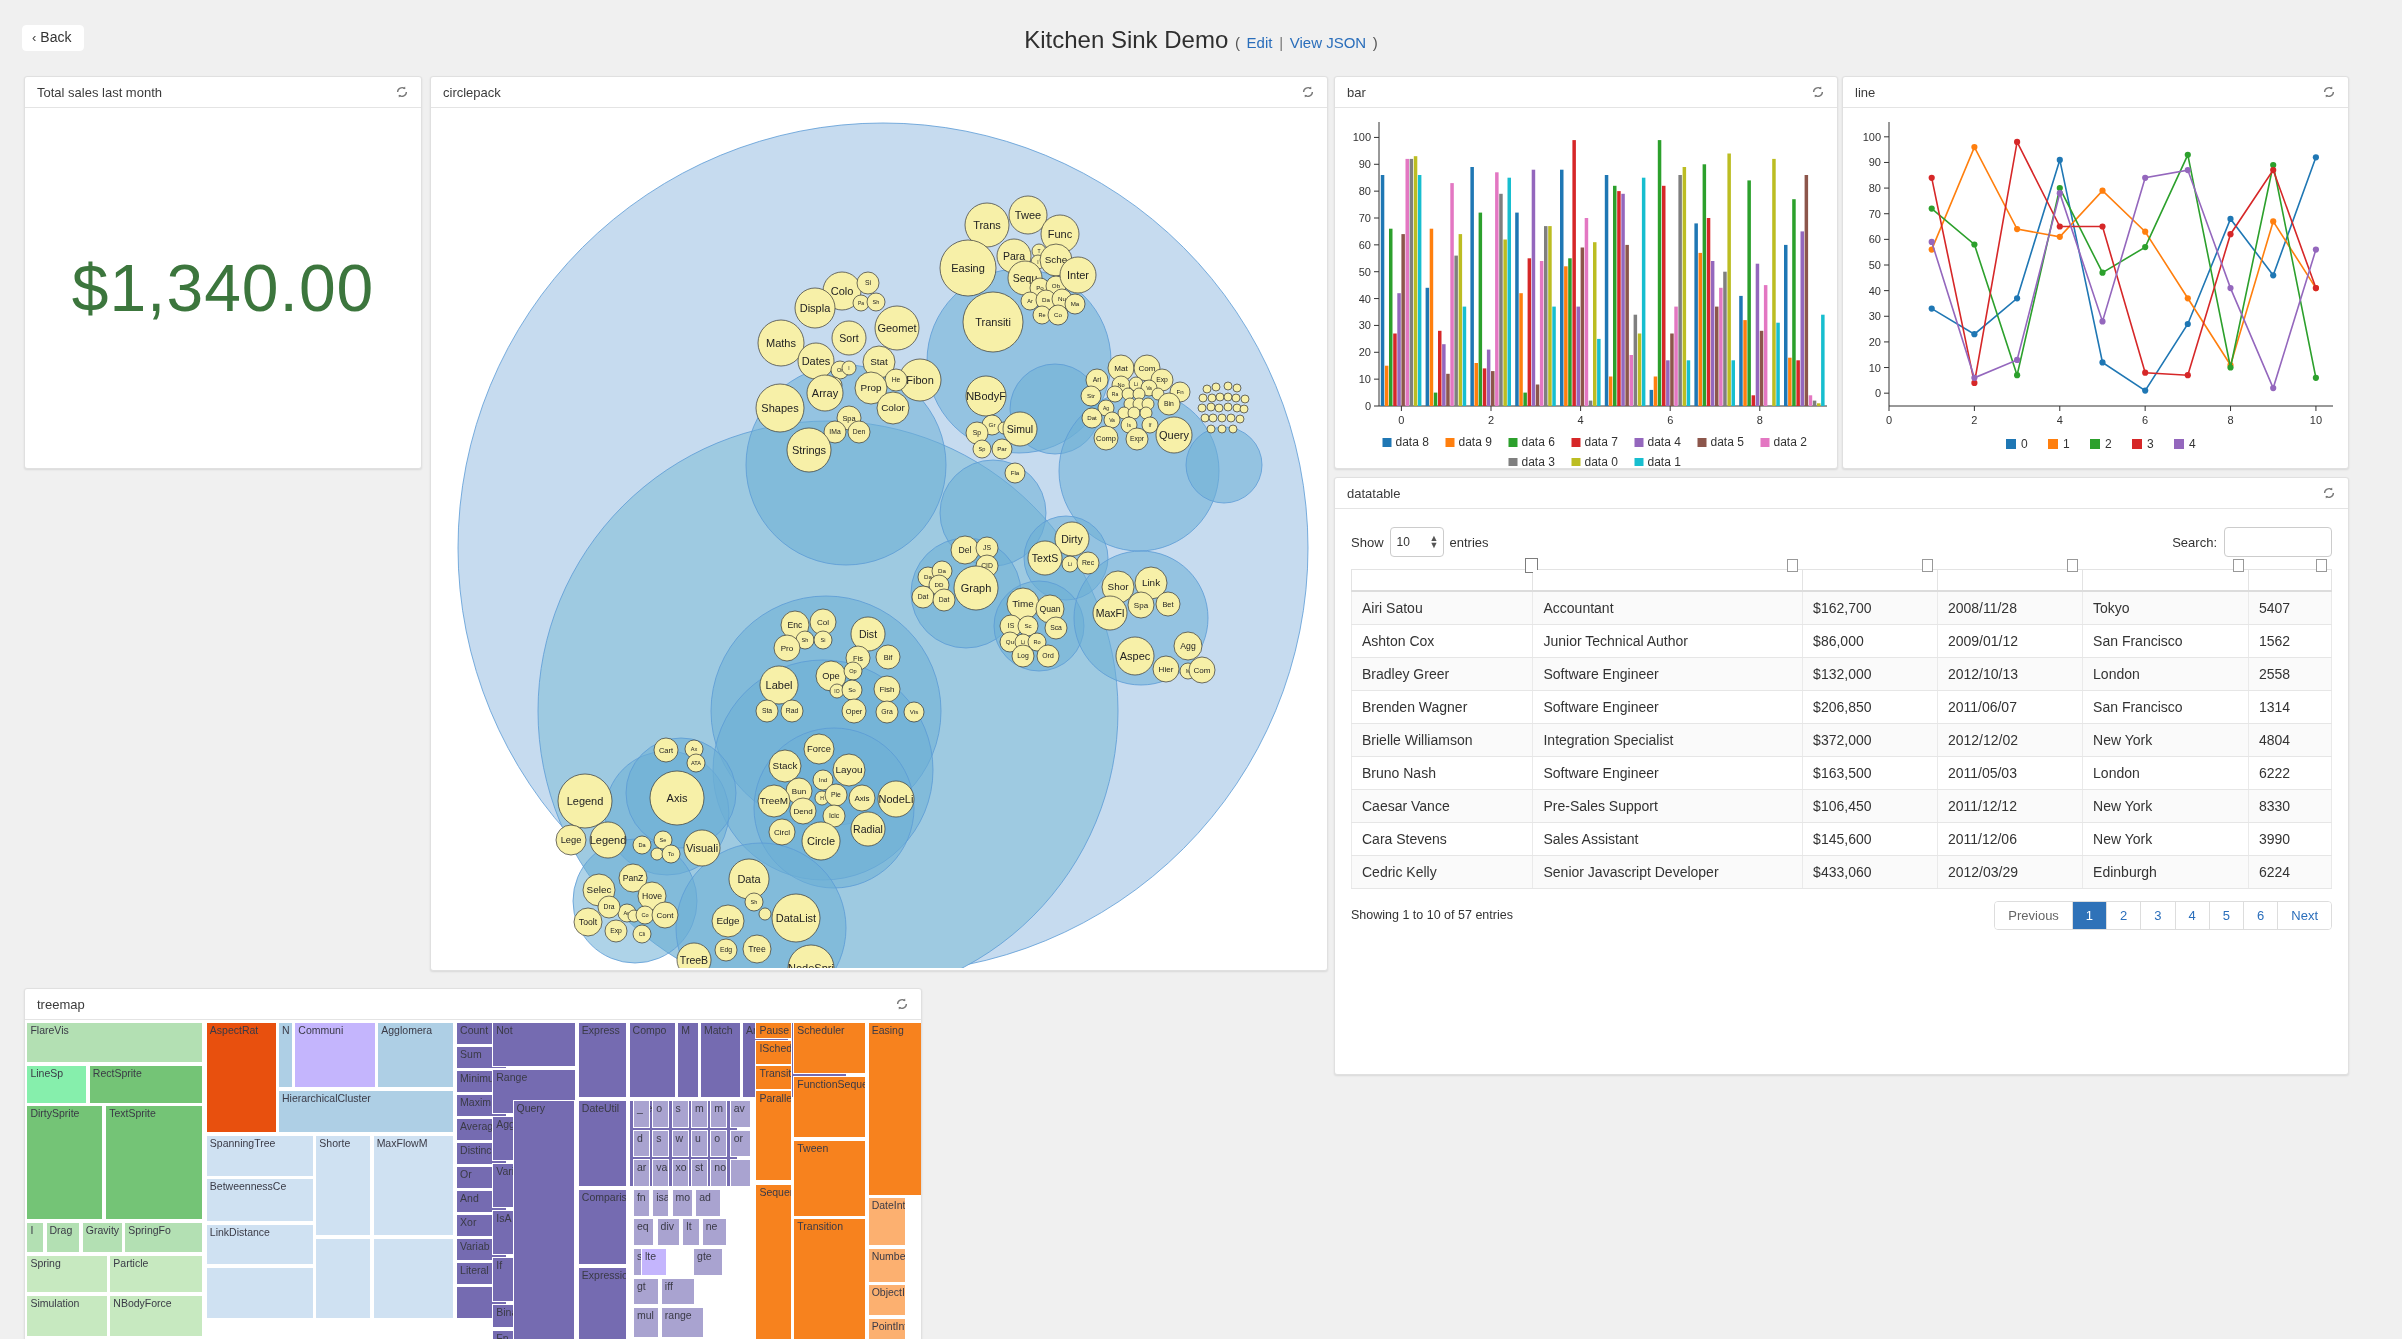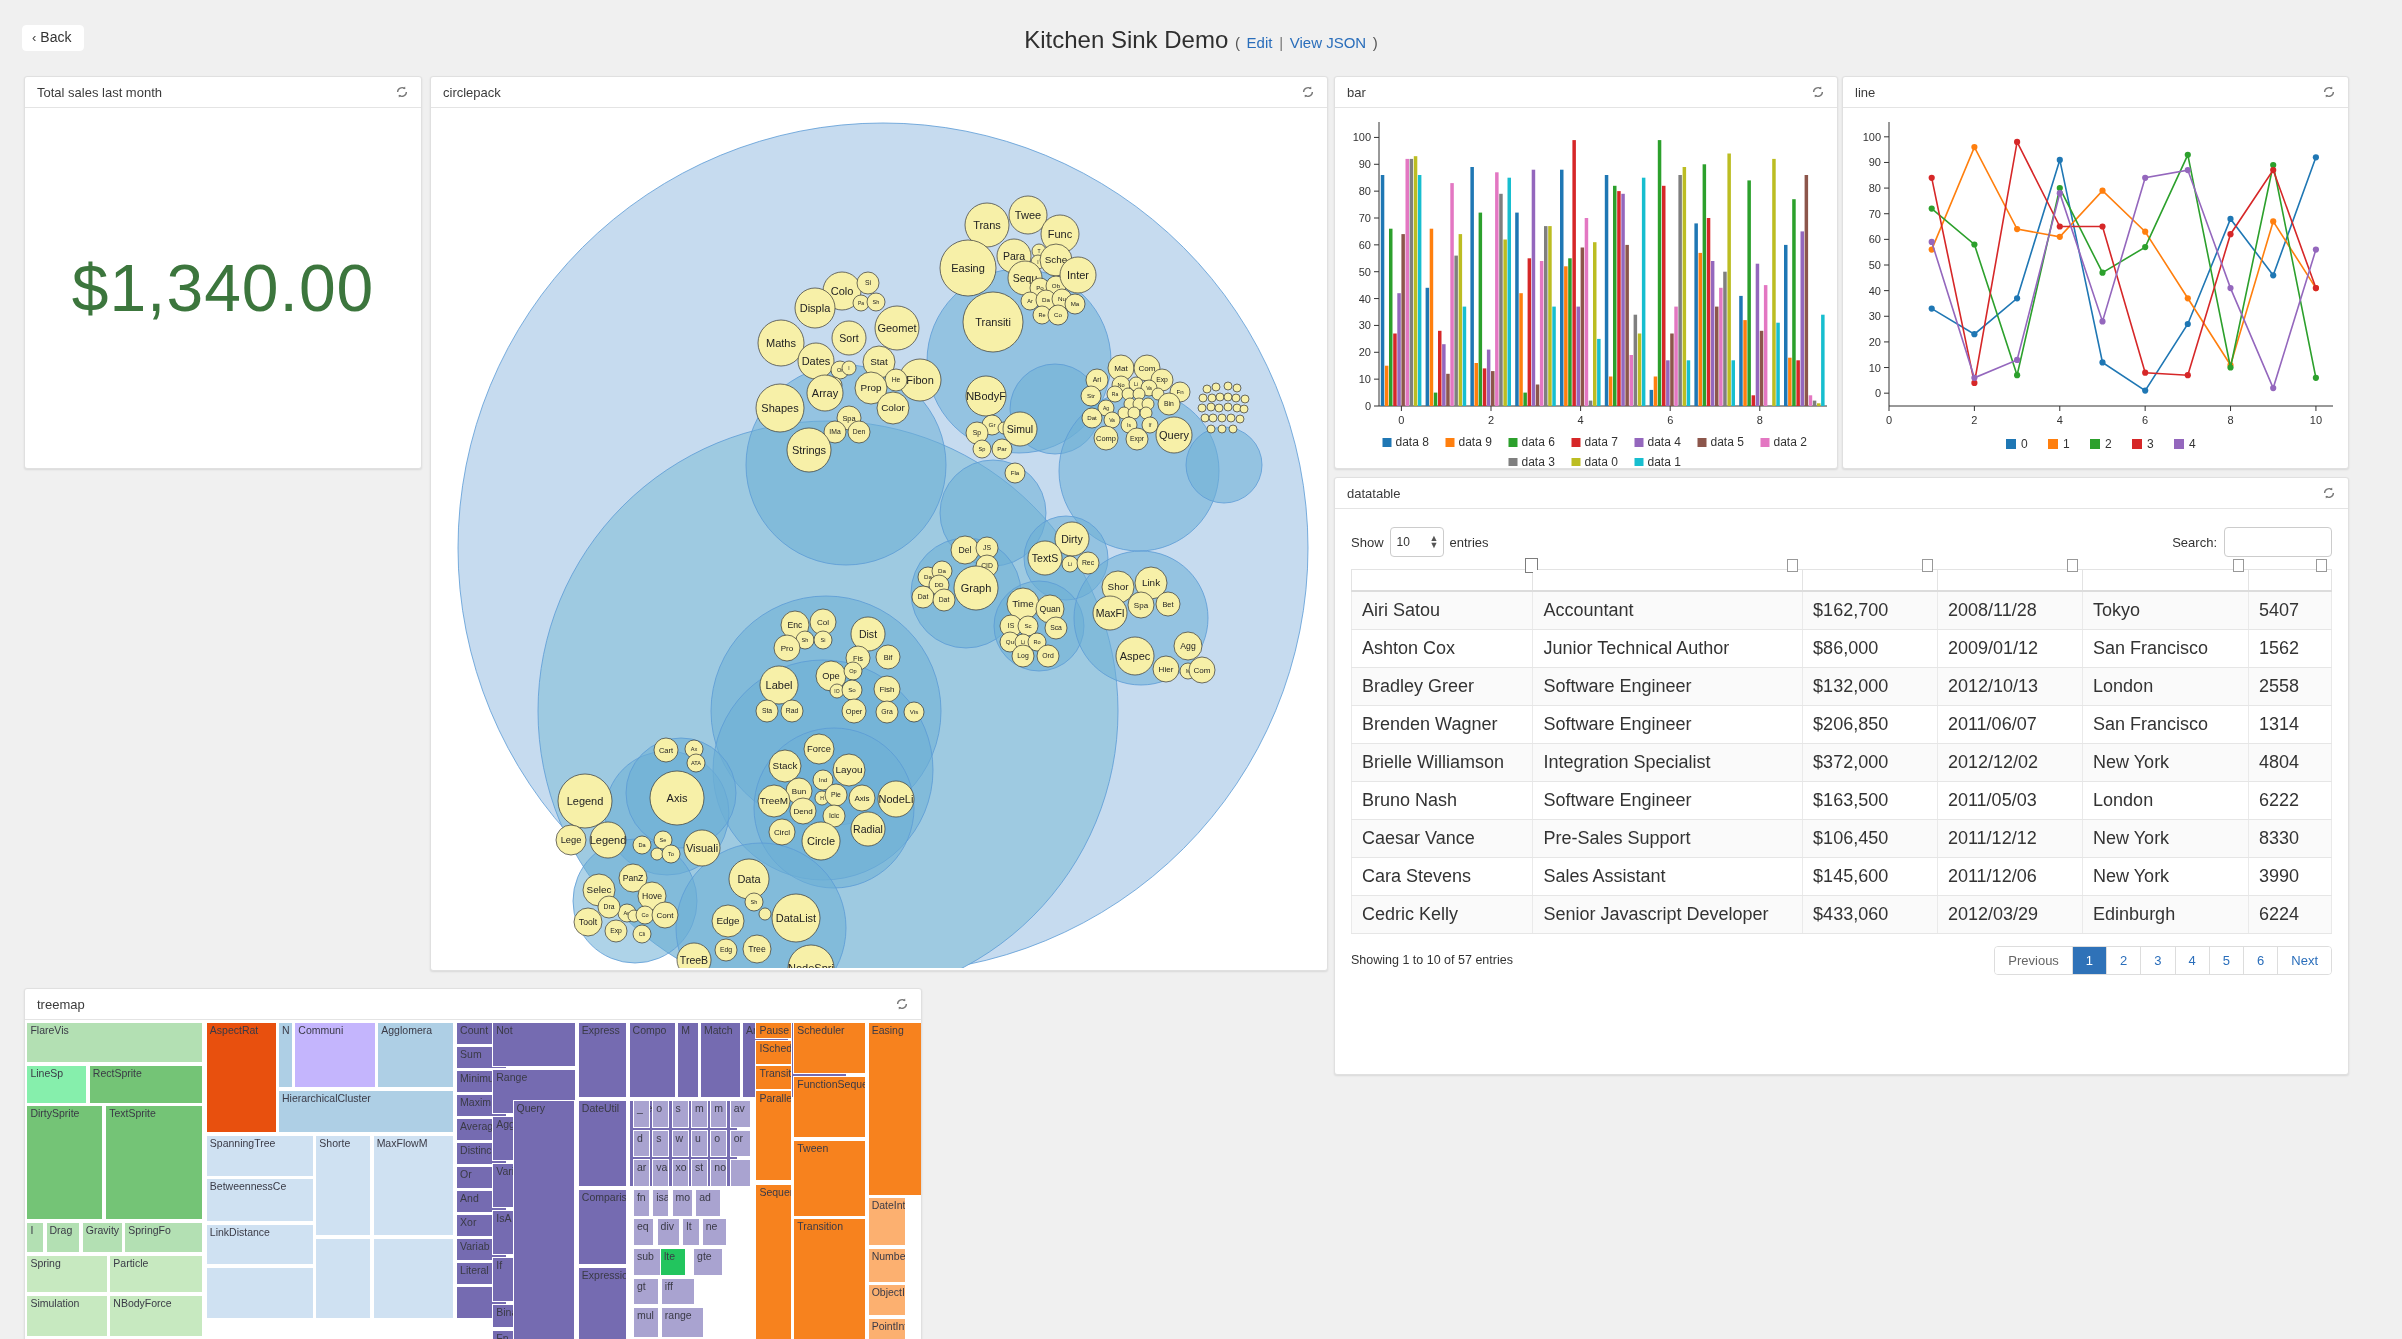--- a/index.html
+++ b/index.html
@@ -77,21 +77,21 @@
     appearance:none; -webkit-appearance:none; position:relative;
     font-family:"Liberation Sans", sans-serif;
   }
   .select-wrap { position:relative; display:inline-block; }
   .select-wrap .spin {
     position:absolute; right:5px; top:50%; transform:translateY(-50%);
     font-size:9px; color:#555; line-height:7px; text-align:center; pointer-events:none;
   }
   .dt-filter { font-size:13px; color:#333; display:flex; align-items:center; gap:7px; }
   .dt-search { border:1px solid #ccc; border-radius:4px; height:30px; width:108px; background:#fff; }
-  table.dt { width:100%; border-collapse:collapse; font-size:18px; table-layout:fixed; }
+  table.dt { width:100%; border-collapse:collapse; font-size:14px; table-layout:fixed; }
   table.dt th {
     border:1px solid #e3e3e3; border-bottom:2px solid #dcdcdc;
     height:21px; position:relative; background:#fff; padding:0;
   }
   th .sortbox {
     position:absolute; right:4px; top:-11px;
     width:11px; height:13px; border:1px solid #999; background:#fff;
   }
   th.c0 .sortbox { right:-6px; width:13px; height:15px; top:-12px; border-color:#7d7d7d; }
   table.dt td {
@@ -1056,21 +1056,21 @@
       <div class="tm-cell" style="left: 704.65px; top: 139.2px; width: 21.5px; height: 27.84px; background: rgb(169, 163, 208);"><span></span></div>
       <div class="tm-cell" style="left: 607.9px; top: 168.78px; width: 17.2px; height: 27.84px; background: rgb(169, 163, 208);"><span>fn</span></div>
       <div class="tm-cell" style="left: 627.25px; top: 168.78px; width: 17.2px; height: 27.84px; background: rgb(169, 163, 208);"><span>isa</span></div>
       <div class="tm-cell" style="left: 646.6px; top: 168.78px; width: 21.5px; height: 27.84px; background: rgb(169, 163, 208);"><span>mo</span></div>
       <div class="tm-cell" style="left: 670.25px; top: 168.78px; width: 25.8px; height: 27.84px; background: rgb(169, 163, 208);"><span>ad</span></div>
       <div class="tm-cell" style="left: 607.9px; top: 198.36px; width: 21.5px; height: 27.84px; background: rgb(169, 163, 208);"><span>eq</span></div>
       <div class="tm-cell" style="left: 631.55px; top: 198.36px; width: 23.65px; height: 27.84px; background: rgb(169, 163, 208);"><span>div</span></div>
       <div class="tm-cell" style="left: 657.35px; top: 198.36px; width: 17.2px; height: 27.84px; background: rgb(169, 163, 208);"><span>lt</span></div>
       <div class="tm-cell" style="left: 676.7px; top: 198.36px; width: 25.8px; height: 27.84px; background: rgb(169, 163, 208);"><span>ne</span></div>
       <div class="tm-cell" style="left: 607.9px; top: 227.94px; width: 30.1px; height: 27.84px; background: rgb(169, 163, 208);"><span>sub</span></div>
-      <div class="tm-cell" style="left: 635px; top: 227.94px; width: 25.8px; height: 27.84px; background: #22c55e;"><span>lte</span></div>
+      <div class="tm-cell" style="left: 616px; top: 227.94px; width: 25.8px; height: 27.84px; background: #c4b5fd;"><span>lte</span></div>
       <div class="tm-cell" style="left: 668.1px; top: 227.94px; width: 30.1px; height: 27.84px; background: rgb(169, 163, 208);"><span>gte</span></div>
       <div class="tm-cell" style="left: 607.9px; top: 257.52px; width: 25.8px; height: 27.84px; background: rgb(169, 163, 208);"><span>gt</span></div>
       <div class="tm-cell" style="left: 635.85px; top: 257.52px; width: 34.4px; height: 27.84px; background: rgb(169, 163, 208);"><span>iff</span></div>
       <div class="tm-cell" style="left: 607.9px; top: 287.1px; width: 25.8px; height: 31.32px; background: rgb(169, 163, 208);"><span>mul</span></div>
       <div class="tm-cell" style="left: 635.85px; top: 287.1px; width: 43px; height: 31.32px; background: rgb(169, 163, 208);"><span>range</span></div>
       <div class="tm-cell" style="left: 730.45px; top: 1.74px; width: 36.55px; height: 17.4px; background: rgb(247, 130, 30);"><span>Pause</span></div>
       <div class="tm-cell" style="left: 730.45px; top: 20.184px; width: 36.55px; height: 24.36px; background: rgb(247, 130, 30);"><span>ISchedul</span></div>
       <div class="tm-cell" style="left: 730.45px; top: 45.24px; width: 36.55px; height: 24.36px; background: rgb(247, 130, 30);"><span>Transitio</span></div>
       <div class="tm-cell" style="left: 730.45px; top: 70.296px; width: 36.55px; height: 90.48px; background: rgb(247, 130, 30);"><span>Parallel</span></div>
       <div class="tm-cell" style="left: 730.45px; top: 163.56px; width: 36.55px; height: 160.08px; background: rgb(247, 130, 30);"><span>Sequenc</span></div>

